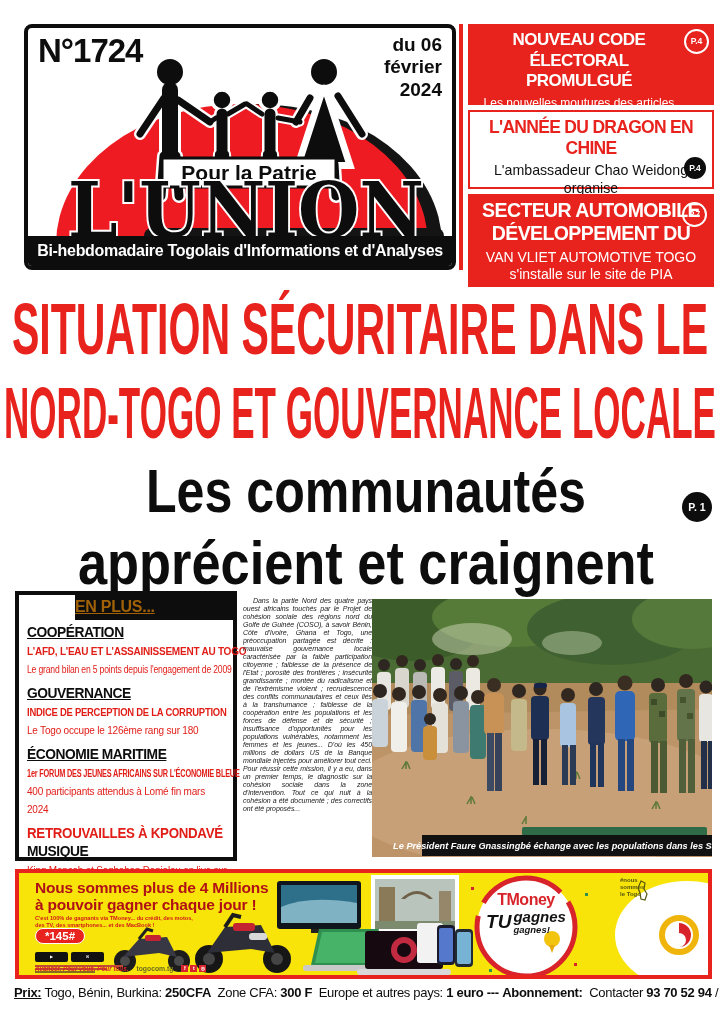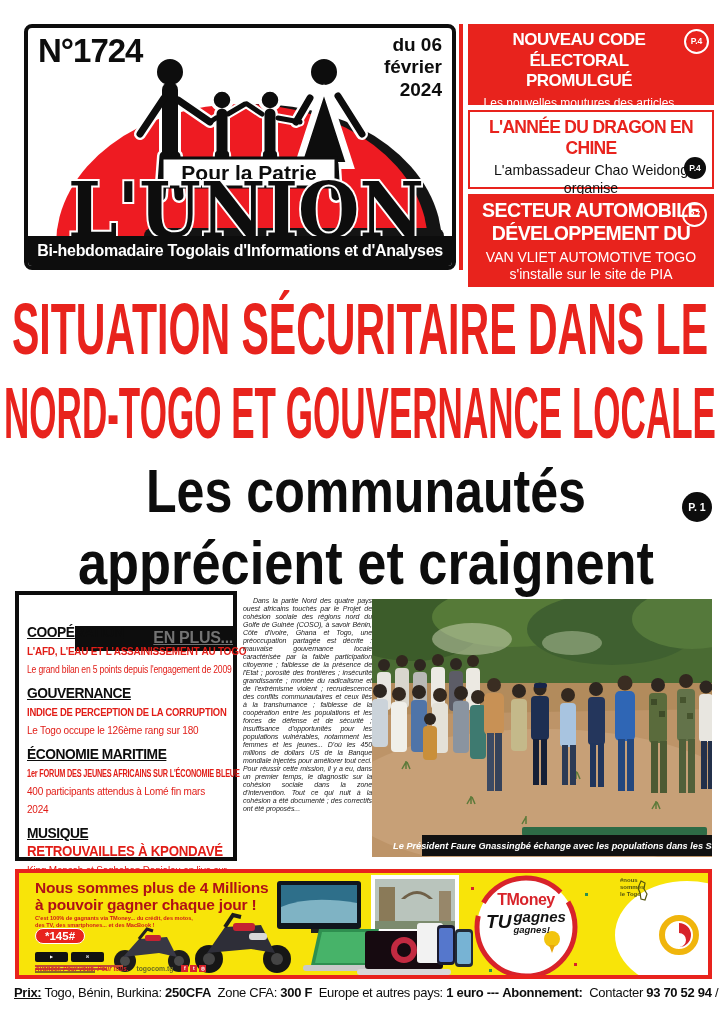--- a/index.html
+++ b/index.html
@@ -40,22 +40,22 @@
 
   
   .headline-svg{position:absolute;left:0;top:288px;}
   .subhead-svg{position:absolute;left:0;top:450px;}
   .p3-badge{position:absolute;left:682px;top:492px;width:30px;height:30px;background:#0d0d0d;border-radius:50%;
             color:#fff;font-size:10.5px;font-weight:bold;text-align:center;line-height:30px;}
 
   
   .enplus{position:absolute;left:15px;top:591px;width:222px;height:270px;border:4px solid #0d0d0d;
           box-sizing:border-box;background:#fff;}
-  .enplus-bar{position:absolute;top:0;left:56px;right:0;height:25px;background:#0d0d0d;color:#737373;
-              text-align:right;font-weight:bold;font-size:16px;line-height:24px;margin-top:31px;}
+  .enplus-bar{position:absolute;top:0;left:56px;right:0;height:25px;background:#0d0d0d;color:#a16207;
+              text-align:left;font-weight:bold;font-size:16px;line-height:24px;}
   .enplus-bar span{text-decoration:underline;letter-spacing:-0.3px;}
   .enplus-items{position:absolute;top:28px;left:8px;right:4px;}
   .ep-item{margin-bottom:7px;}
   .ep-cat{font-size:15px;font-weight:bold;text-decoration:underline;letter-spacing:-0.5px;
           display:inline-block;transform:scaleX(0.92);transform-origin:left;white-space:nowrap;}
   .ep-title{color:#e11d17;font-weight:bold;font-size:11.8px;display:inline-block;white-space:nowrap;
             transform-origin:left;letter-spacing:-0.3px;margin-top:1px;}
   .sx85{transform:scaleX(0.85);} .sx80{transform:scaleX(0.80);} .sx62{transform:scaleX(0.62);} .sx95{transform:scaleX(0.95);font-size:14px;}
   .ep-sub{color:#e11d17;font-size:10px;line-height:1.15;margin-top:1px;letter-spacing:-0.2px;}
   .ep-sub.nowrap{display:inline-block;white-space:nowrap;transform:scaleX(0.86);transform-origin:left;}
@@ -236,22 +236,22 @@
         <div><span class="ep-cat">GOUVERNANCE</span></div>
         <div><span class="ep-title sx80">INDICE DE PERCEPTION DE LA CORRUPTION</span></div>
         <div><span class="ep-sub">Le Togo occupe le 126ème rang sur 180</span></div>
       </div>
       <div class="ep-item">
         <div><span class="ep-cat">ÉCONOMIE MARITIME</span></div>
         <div><span class="ep-title sx62">1er FORUM DES JEUNES AFRICAINS SUR L'ÉCONOMIE BLEUE</span></div>
         <div><span class="ep-sub">400 participants attendus à Lomé fin mars 2024</span></div>
       </div>
       <div class="ep-item">
+        <div><span class="ep-title sx95">RETROUVAILLES À KPONDAVÉ</span></div>
         <div><span class="ep-cat">MUSIQUE</span></div>
-        <div><span class="ep-title sx95">RETROUVAILLES À KPONDAVÉ</span></div>
         <div><span class="ep-sub">King Mensah et Sagbohan Danialou en live sur la baie du Mono d'Adjinon Condji ce 17 février</span></div>
       </div>
     </div>
   </div>
 
   <div class="article">
     <p>Dans la partie Nord des quatre pays ouest africains touchés par le Projet de cohésion sociale des régions nord du Golfe de Guinée (COSO), à savoir Bénin, Côte d'Ivoire, Ghana et Togo, une préoccupation partagée est décrite : mauvaise gouvernance locale caractérisée par la faible participation citoyenne ; faiblesse de la présence de l'Etat ; porosité des frontières ; insécurité grandissante ; montée du radicalisme et de l'extrémisme violent ; recrudescence des conflits communautaires et ceux liés à la transhumance ; faiblesse de la coopération entre les populations et les forces de défense et de sécurité ; insuffisance d'opportunités pour les populations vulnérables, notamment les femmes et les jeunes... D'où les 450 millions de dollars US de la Banque mondiale injectés pour améliorer tout ceci. Pour réussir cette mission, il y a eu, dans un premier temps, le diagnostic sur la cohésion sociale dans la zone d'intervention. Tout ce qui nuit à la cohésion a été documenté ; des correctifs ont été proposés...</p>
   </div>
 
   <svg class="photo" width="340" height="258" viewBox="0 0 340 258">

